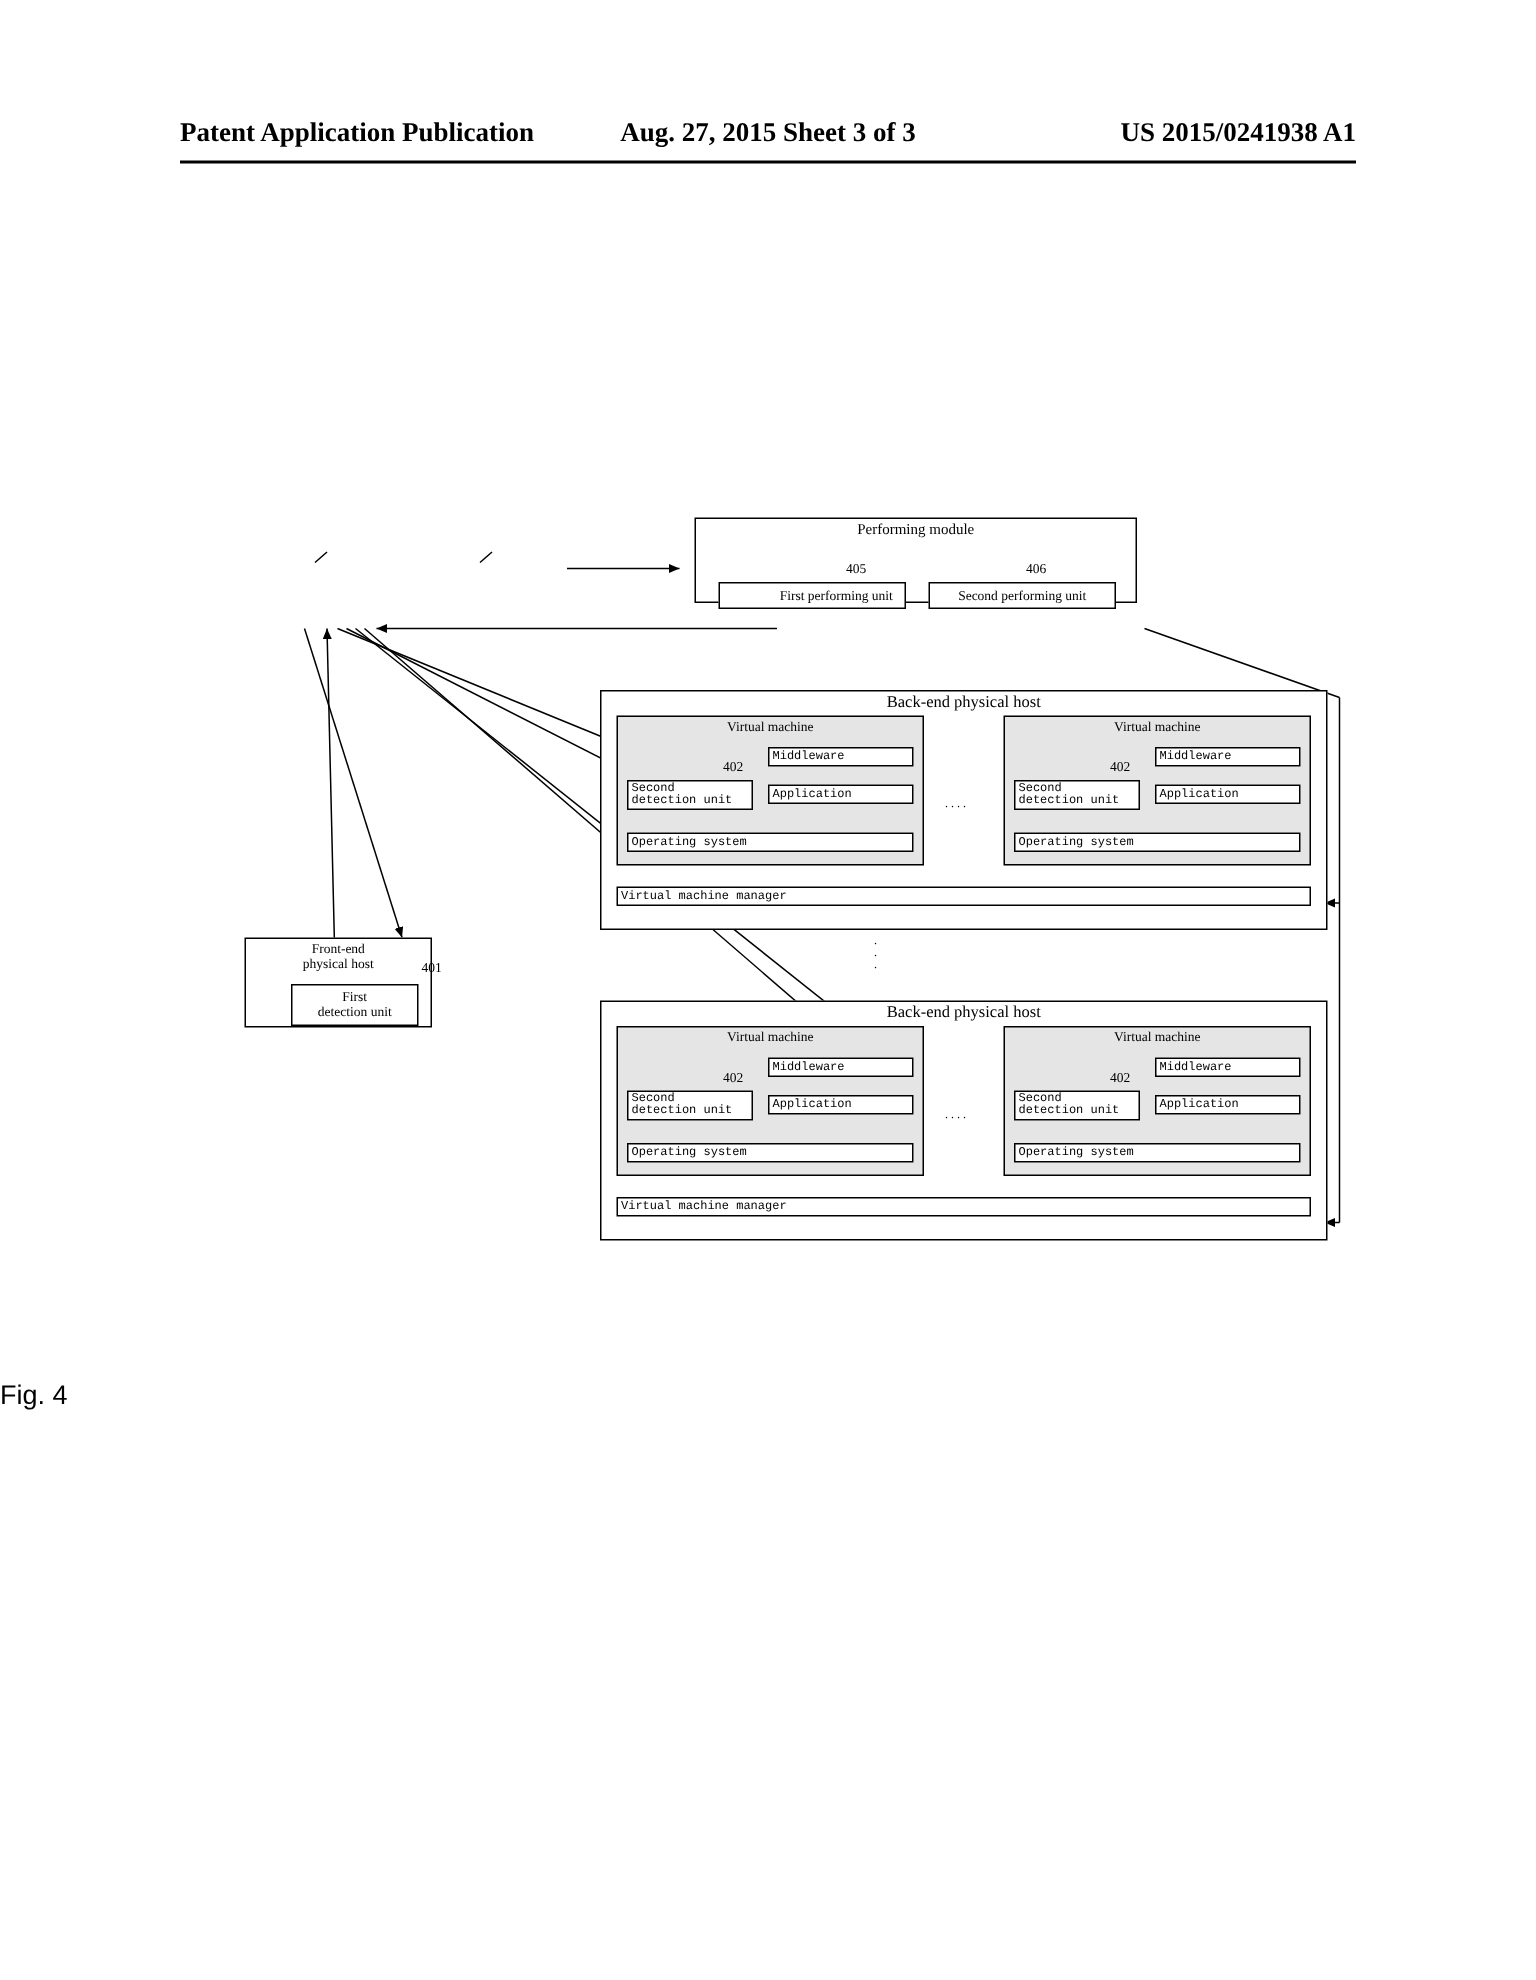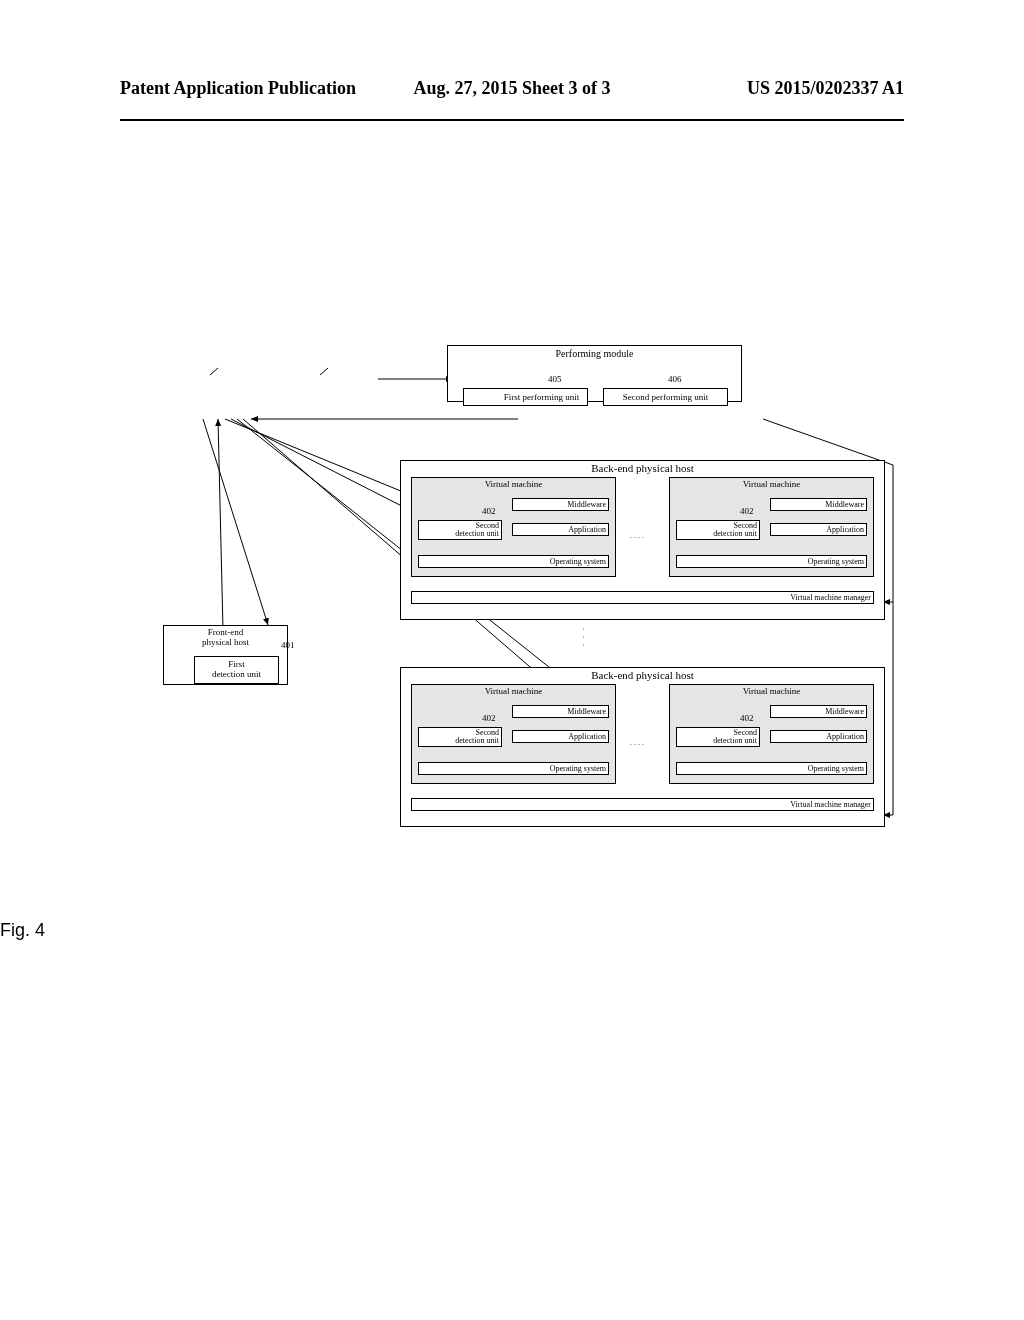--- a/index.html
+++ b/index.html
@@ -15,21 +15,21 @@
       position: relative;
     }
     .header {
       position: absolute;
       top: 78px;
       left: 120px;
       right: 120px;
       font-size: 18px;
       font-weight: bold;
       border-bottom: 2px solid black;
-      padding-bottom: 20px;
+      padding-bottom: 8px;
       display: flex;
       justify-content: space-between;
     }
     .header-left {
       flex: 1;
     }
     .header-center {
       flex: 1;
       text-align: center;
     }
@@ -83,23 +83,24 @@
     }
     .vm-title {
       font-size: 9px;
       text-align: center;
       padding: 1px 0;
     }
     .inner-box {
       position: absolute;
       border: 1px solid black;
       font-size: 8px;
-      text-align: right;
+      text-align: left;
       padding: 1px 2px;
       background: white;
+      font-family: Liberation Mono, monospace;
     }
     .dots {
       position: absolute;
       font-size: 8px;
     }
     .figure-caption {
       position: absolute;
       top: 920px;
       left: 0;
       right: 0;
@@ -115,21 +116,21 @@
       height: 100%;
       pointer-events: none;
     }
   </style>
 </head>
 <body>
 
 <div class="header">
   <span class="header-left">Patent Application Publication</span>
   <span class="header-center">Aug. 27, 2015  Sheet 3 of 3</span>
-  <span class="header-right">US 2015/0202337 A1</span>
+  <span class="header-right">US 2015/0241938 A1</span>
 </div>
 
 <div class="figure-container">
 
   <svg class="lines" viewBox="0 0 732 505">
     <defs>
       <marker id="arrow" markerWidth="8" markerHeight="8" refX="7" refY="3" orient="auto">
         <path d="M0,0 L7,3 L0,6 Z" fill="black"></path>
       </marker>
     </defs>
@@ -157,21 +158,21 @@
     <line x1="382" y1="40" x2="390" y2="33" stroke="black" stroke-width="1"></line>
     <line x1="502" y1="40" x2="510" y2="33" stroke="black" stroke-width="1"></line>
     <line x1="105" y1="315" x2="113" y2="308" stroke="black" stroke-width="1"></line>
     <line x1="300" y1="180" x2="308" y2="173" stroke="black" stroke-width="1"></line>
     <line x1="500" y1="180" x2="508" y2="173" stroke="black" stroke-width="1"></line>
     <line x1="300" y1="385" x2="308" y2="378" stroke="black" stroke-width="1"></line>
     <line x1="500" y1="385" x2="508" y2="378" stroke="black" stroke-width="1"></line>
   </svg>
 
 
-  <div class="module-box" style="left:284px; top:10px; width:295px; height:57px;">
+  <div class="module-box" style="left:300px; top:10px; width:295px; height:57px;">
     <div class="module-title">Performing module</div>
     <div class="unit-box" style="left:15px; top:42px; width:125px;padding-left:34px;">First performing unit</div>
     <div class="unit-box" style="left:155px; top:42px; width:125px;">Second performing unit</div>
     <span class="ref-num" style="left:100px; top:28px;">405</span>
     <span class="ref-num" style="left:220px; top:28px;">406</span>
   </div>
 
   <div class="module-box" style="left:0px; top:290px; width:125px; height:60px;">
     <div class="module-title" style="white-space:pre-line; line-height:1.1; font-size:9px;">Front-end
 physical host</div>

